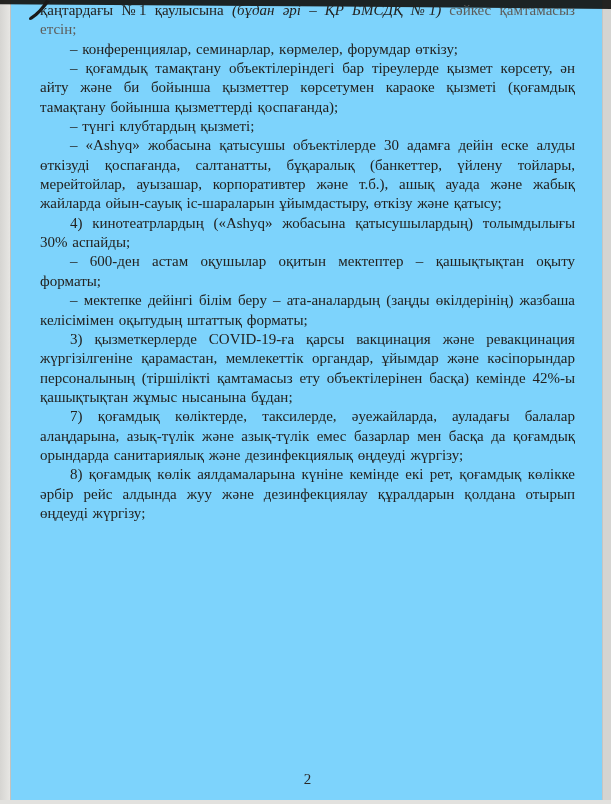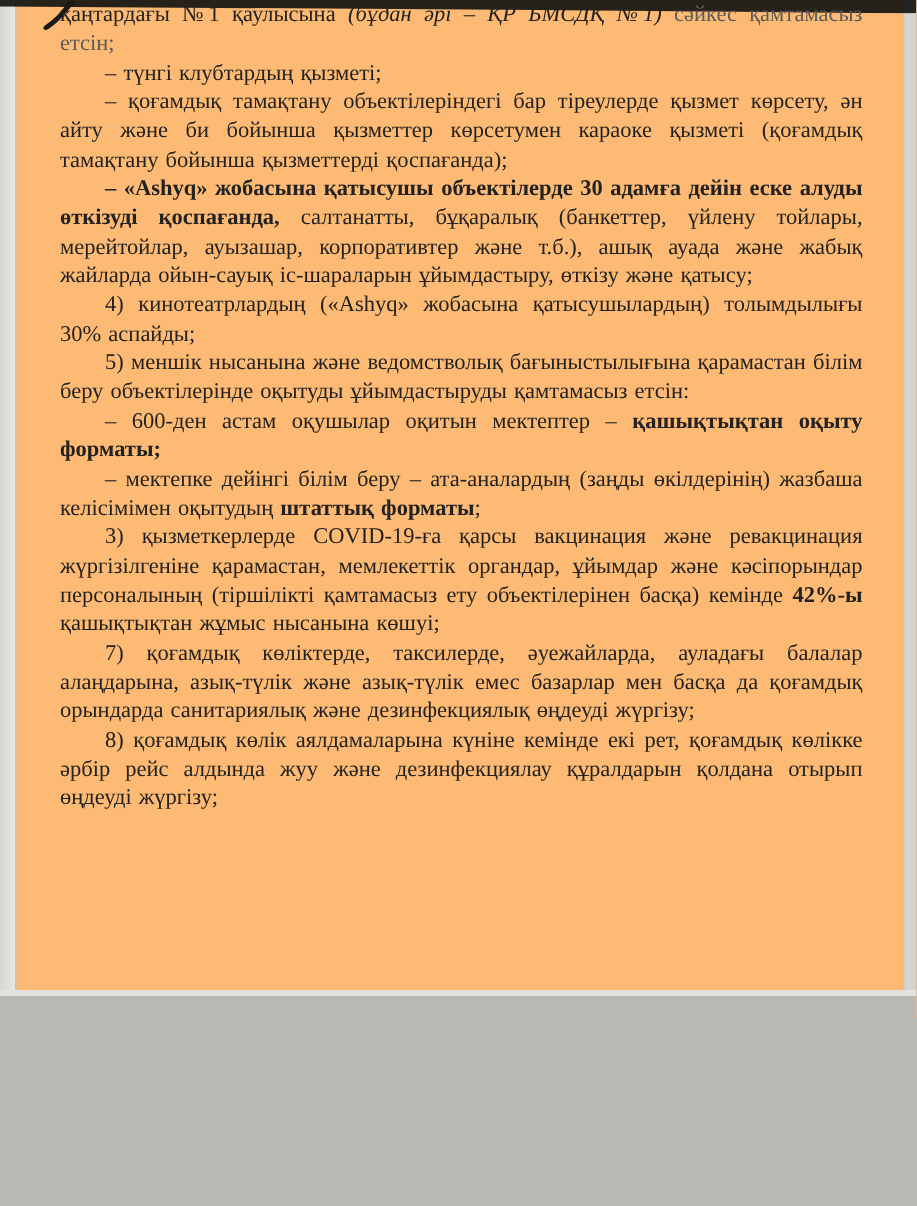--- a/index.html
+++ b/index.html
@@ -1,48 +1,48 @@
 <!DOCTYPE html>
 <html><head>
 <meta charset="utf-8">
 <style>
   html,body{margin:0;padding:0;background:#b9b8b5;}
-  .stage{width:611px;height:664px;position:relative;overflow:hidden;background:#fdba74;font-family:"Liberation Serif","DejaVu Serif",serif;}
+  .stage{width:611px;height:804px;position:relative;overflow:hidden;background:#7dd3fc;font-family:"Liberation Serif","DejaVu Serif",serif;}
   .edge-left{position:absolute;left:0;top:0;width:10px;height:804px;background:linear-gradient(to right,#d6d5d2,#e7e6e3);border-right:1px solid #c3c2bf;}
   .edge-right{position:absolute;right:0;top:0;width:8px;height:804px;background:#d5d4d1;border-left:1px solid #c6c5c2;}
   .edge-bottom{position:absolute;left:0;bottom:0;width:611px;height:4px;background:#e2e1de;}
   .top-band{position:absolute;left:0;top:0;width:611px;height:9px;background:#131311;opacity:.92;clip-path:polygon(0 0,100% 0,100% 100%,55% 72%,0 48%);}
   .corner-mark{position:absolute;left:26px;top:0;}
   .content{position:absolute;left:40px;top:1px;width:535px;height:766px;overflow:hidden;filter:blur(0.22px);}
   p.para{margin:0;text-indent:30px;text-align:justify;font-size:15px;line-height:19.35px;color:#232220;word-spacing:1px;}
   p.para.no-indent{text-indent:0;}
-  .seg-bold{font-weight:bold;}
+  .seg-bold{font-weight:normal;}
   .seg-italic{font-style:italic;}
   
   p.para:first-child span:last-child{color:#5d5c59;filter:blur(0.35px);}
   .page-number{position:absolute;left:40px;top:771px;width:535px;text-align:center;font-size:15px;color:#2a2927;}
 </style>
 </head>
 <body>
 
 <div class="stage">
   <div class="edge-left"></div>
   <div class="edge-right"></div>
   <div class="edge-bottom"></div>
   <div class="top-band"></div>
   <svg class="corner-mark" width="32" height="24" viewBox="0 0 32 24">
     <path d="M20,0 C16,7 10,13 4,17 C2,18.5 3,21 6,19.5 C13,15 19,8 24,1 Z" fill="#1a1918"></path>
   </svg>
   <div class="content">
       <p class="para no-indent"><span>қаңтардағы №1 қаулысына </span><span class="seg-italic">(бұдан әрі – ҚР БМСДҚ №1)</span><span> сәйкес қамтамасыз етсін;</span></p>
+      <p class="para"><span>– конференциялар, семинарлар, көрмелер, форумдар өткізу;</span></p>
+      <p class="para"><span>– қоғамдық тамақтану объектілеріндегі бар тіреулерде қызмет көрсету, ән айту және би бойынша қызметтер көрсетумен караоке қызметі (қоғамдық тамақтану бойынша қызметтерді қоспағанда);</span></p>
       <p class="para"><span>– түнгі клубтардың қызметі;</span></p>
-      <p class="para"><span>– қоғамдық тамақтану объектілеріндегі бар тіреулерде қызмет көрсету, ән айту және би бойынша қызметтер көрсетумен караоке қызметі (қоғамдық тамақтану бойынша қызметтерді қоспағанда);</span></p>
       <p class="para"><span class="seg-bold">– «Ashyq» жобасына қатысушы объектілерде 30 адамға дейін еске алуды өткізуді қоспағанда,</span><span> салтанатты, бұқаралық (банкеттер, үйлену тойлары, мерейтойлар, ауызашар, корпоративтер және т.б.), ашық ауада және жабық жайларда ойын-сауық іс-шараларын ұйымдастыру, өткізу және қатысу;</span></p>
       <p class="para"><span>4) кинотеатрлардың («Ashyq» жобасына қатысушылардың) толымдылығы 30% аспайды;</span></p>
-      <p class="para"><span>5) меншік нысанына және ведомстволық бағыныстылығына қарамастан білім беру объектілерінде оқытуды ұйымдастыруды қамтамасыз етсін:</span></p>
       <p class="para"><span>– 600-ден астам оқушылар оқитын мектептер – </span><span class="seg-bold">қашықтықтан оқыту форматы;</span></p>
       <p class="para"><span>– мектепке дейінгі білім беру – ата-аналардың (заңды өкілдерінің) жазбаша келісімімен оқытудың </span><span class="seg-bold">штаттық форматы</span><span>;</span></p>
-      <p class="para"><span>3) қызметкерлерде COVID-19-ға қарсы вакцинация және ревакцинация жүргізілгеніне қарамастан, мемлекеттік органдар, ұйымдар және кәсіпорындар персоналының (тіршілікті қамтамасыз ету объектілерінен басқа) кемінде </span><span class="seg-bold">42%-ы</span><span> қашықтықтан жұмыс нысанына көшуі;</span></p>
+      <p class="para"><span>3) қызметкерлерде COVID-19-ға қарсы вакцинация және ревакцинация жүргізілгеніне қарамастан, мемлекеттік органдар, ұйымдар және кәсіпорындар персоналының (тіршілікті қамтамасыз ету объектілерінен басқа) кемінде </span><span class="seg-bold">42%-ы</span><span> қашықтықтан жұмыс нысанына бұдан;</span></p>
       <p class="para"><span>7) қоғамдық көліктерде, таксилерде, әуежайларда, ауладағы балалар алаңдарына, азық-түлік және азық-түлік емес базарлар мен басқа да қоғамдық орындарда санитариялық және дезинфекциялық өңдеуді жүргізу;</span></p>
       <p class="para"><span>8) қоғамдық көлік аялдамаларына күніне кемінде екі рет, қоғамдық көлікке әрбір рейс алдында жуу және дезинфекциялау құралдарын қолдана отырып өңдеуді жүргізу;</span></p>
     </div>
   <div class="page-number">2</div>
 </div>
 
 </body></html>

